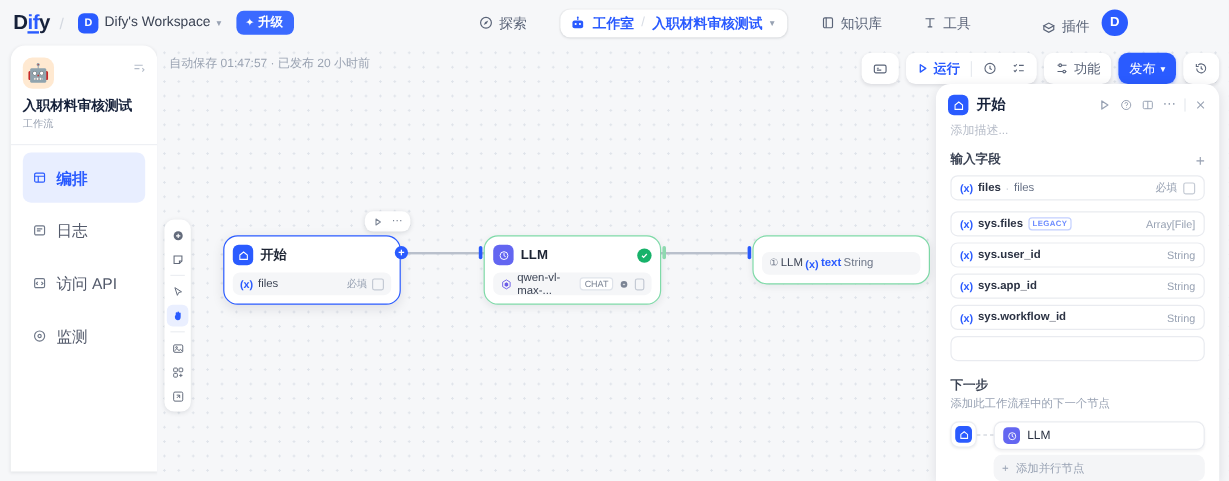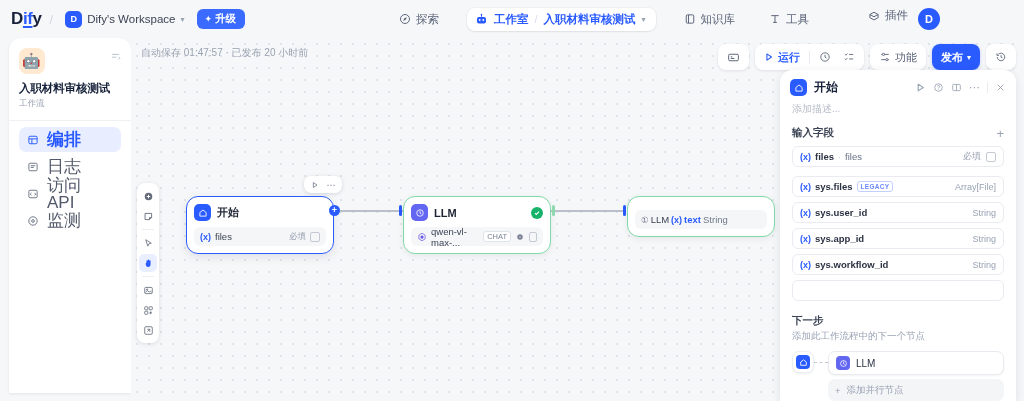--- a/index.html
+++ b/index.html
@@ -39,21 +39,21 @@
   .nav-item { display: flex; align-items: center; gap: 5px; font-size: 11.5px; color: #5a6478; cursor: pointer; padding: 4px 6px; border-radius: 8px; }
   .nav-item.active {
     background: #ffffff; color: #2a5bff; font-weight: 700;
     box-shadow: 0 1px 2px rgba(16,24,40,0.07), 0 0 0 1px rgba(16,24,40,0.03);
     padding: 4px 10px 4px 8px; gap: 6px;
   }
   .nav-sep { color: #d8dde5; font-weight: 400; font-size: 11px; }
   .nav-sub { color: #2a5bff; font-weight: 700; font-size: 11.5px; }
   .ico { display: inline-flex; align-items: center; justify-content: center; }
 
-  .hdr-right { display: flex; align-items: flex-start; gap: 10px; padding-right: 0; }
+  .hdr-right { display: flex; align-items: flex-end; gap: 10px; padding-right: 0; }
   .plugin-item { display: flex; align-items: center; gap: 5px; font-size: 11.5px; color: #5a6478; cursor: pointer; }
   .user-avatar {
     width: 22px; height: 22px; border-radius: 50%; background: #2a5bff; color: #fff;
     font-size: 11px; font-weight: 600; display: flex; align-items: center; justify-content: center; cursor: pointer;
   }
 
   
   .sidebar {
     position: absolute; top: 38px; left: 9px; width: 122px; height: 355px;
     background: #fff; border-radius: 12px 12px 0 0;
@@ -62,22 +62,22 @@
   .sb-top { display: flex; align-items: flex-start; justify-content: space-between; }
   .app-icon {
     width: 26px; height: 26px; border-radius: 8px; background: #ffe9d1;
     display: flex; align-items: center; justify-content: center; font-size: 15px;
   }
   .collapse-btn { color: #b4bcc9; cursor: pointer; margin-top: 3px; }
   .sb-title { font-size: 11.5px; font-weight: 700; color: #16213a; margin-top: 7px; letter-spacing: -0.1px; }
   .sb-sub { font-size: 8.5px; color: #97a0b0; margin-top: 2px; }
   .sb-divider { height: 1px; background: #eef0f4; margin: 10px -10px 6px -10px; }
   .sb-item {
-    display: flex; align-items: center; gap: 8px; height: 25px; padding: 0 8px;
-    border-radius: 7px; font-size: 17px; color: #52596a; cursor: pointer; margin-bottom: 2px;
+    display: flex; align-items: center; gap: 8px; height: 42px; padding: 0 8px;
+    border-radius: 7px; font-size: 13px; color: #52596a; cursor: pointer; margin-bottom: 2px;
   }
   .sb-item.active { background: #e8eeff; color: #2a5bff; font-weight: 700; }
   .sb-item .lbl { line-height: 1; }
 
   
   .canvas {
     position: absolute; top: 38px; left: 131px; right: 0; bottom: 0;
     background-color: #f6f7f9;
     background-image: radial-gradient(#dfe3ea 1px, transparent 1px);
     background-size: 12px 12px;
@@ -87,21 +87,21 @@
   
   .c-toolbar { position: absolute; top: 6px; right: 8px; display: flex; align-items: center; gap: 6px; }
   .tb-group {
     background: #fff; border-radius: 8px; box-shadow: 0 1px 3px rgba(16,24,40,0.1);
     display: flex; align-items: center; height: 26px; padding: 0 4px; gap: 2px;
   }
   .tb-btn { display: flex; align-items: center; gap: 4px; padding: 0 5px; height: 20px; border-radius: 5px; cursor: pointer; color: #5a6478; font-size: 11px; }
   .tb-btn.run { color: #2a5bff; font-weight: 600; }
   .tb-vsep { width: 1px; height: 13px; background: #e7eaef; margin: 0 2px; }
   .publish-btn {
-    background: #2a5bff; color: #fff; font-size: 11px; font-weight: 700;
+    background: #2a5bff; color: #fff; font-size: 11px; font-weight: 400;
     height: 26px; padding: 0 9px; border-radius: 8px; display: flex; align-items: center; gap: 4px; cursor: pointer;
     box-shadow: 0 1px 3px rgba(42,91,255,0.3);
     justify-content: space-between;
   }
 
   
   .tool-strip {
     position: absolute; left: 6px; top: 145px; width: 22px;
     background: #fff; border-radius: 8px; box-shadow: 0 1px 4px rgba(16,24,40,0.12);
     padding: 4px 0; display: flex; flex-direction: column; align-items: center; gap: 2px;

